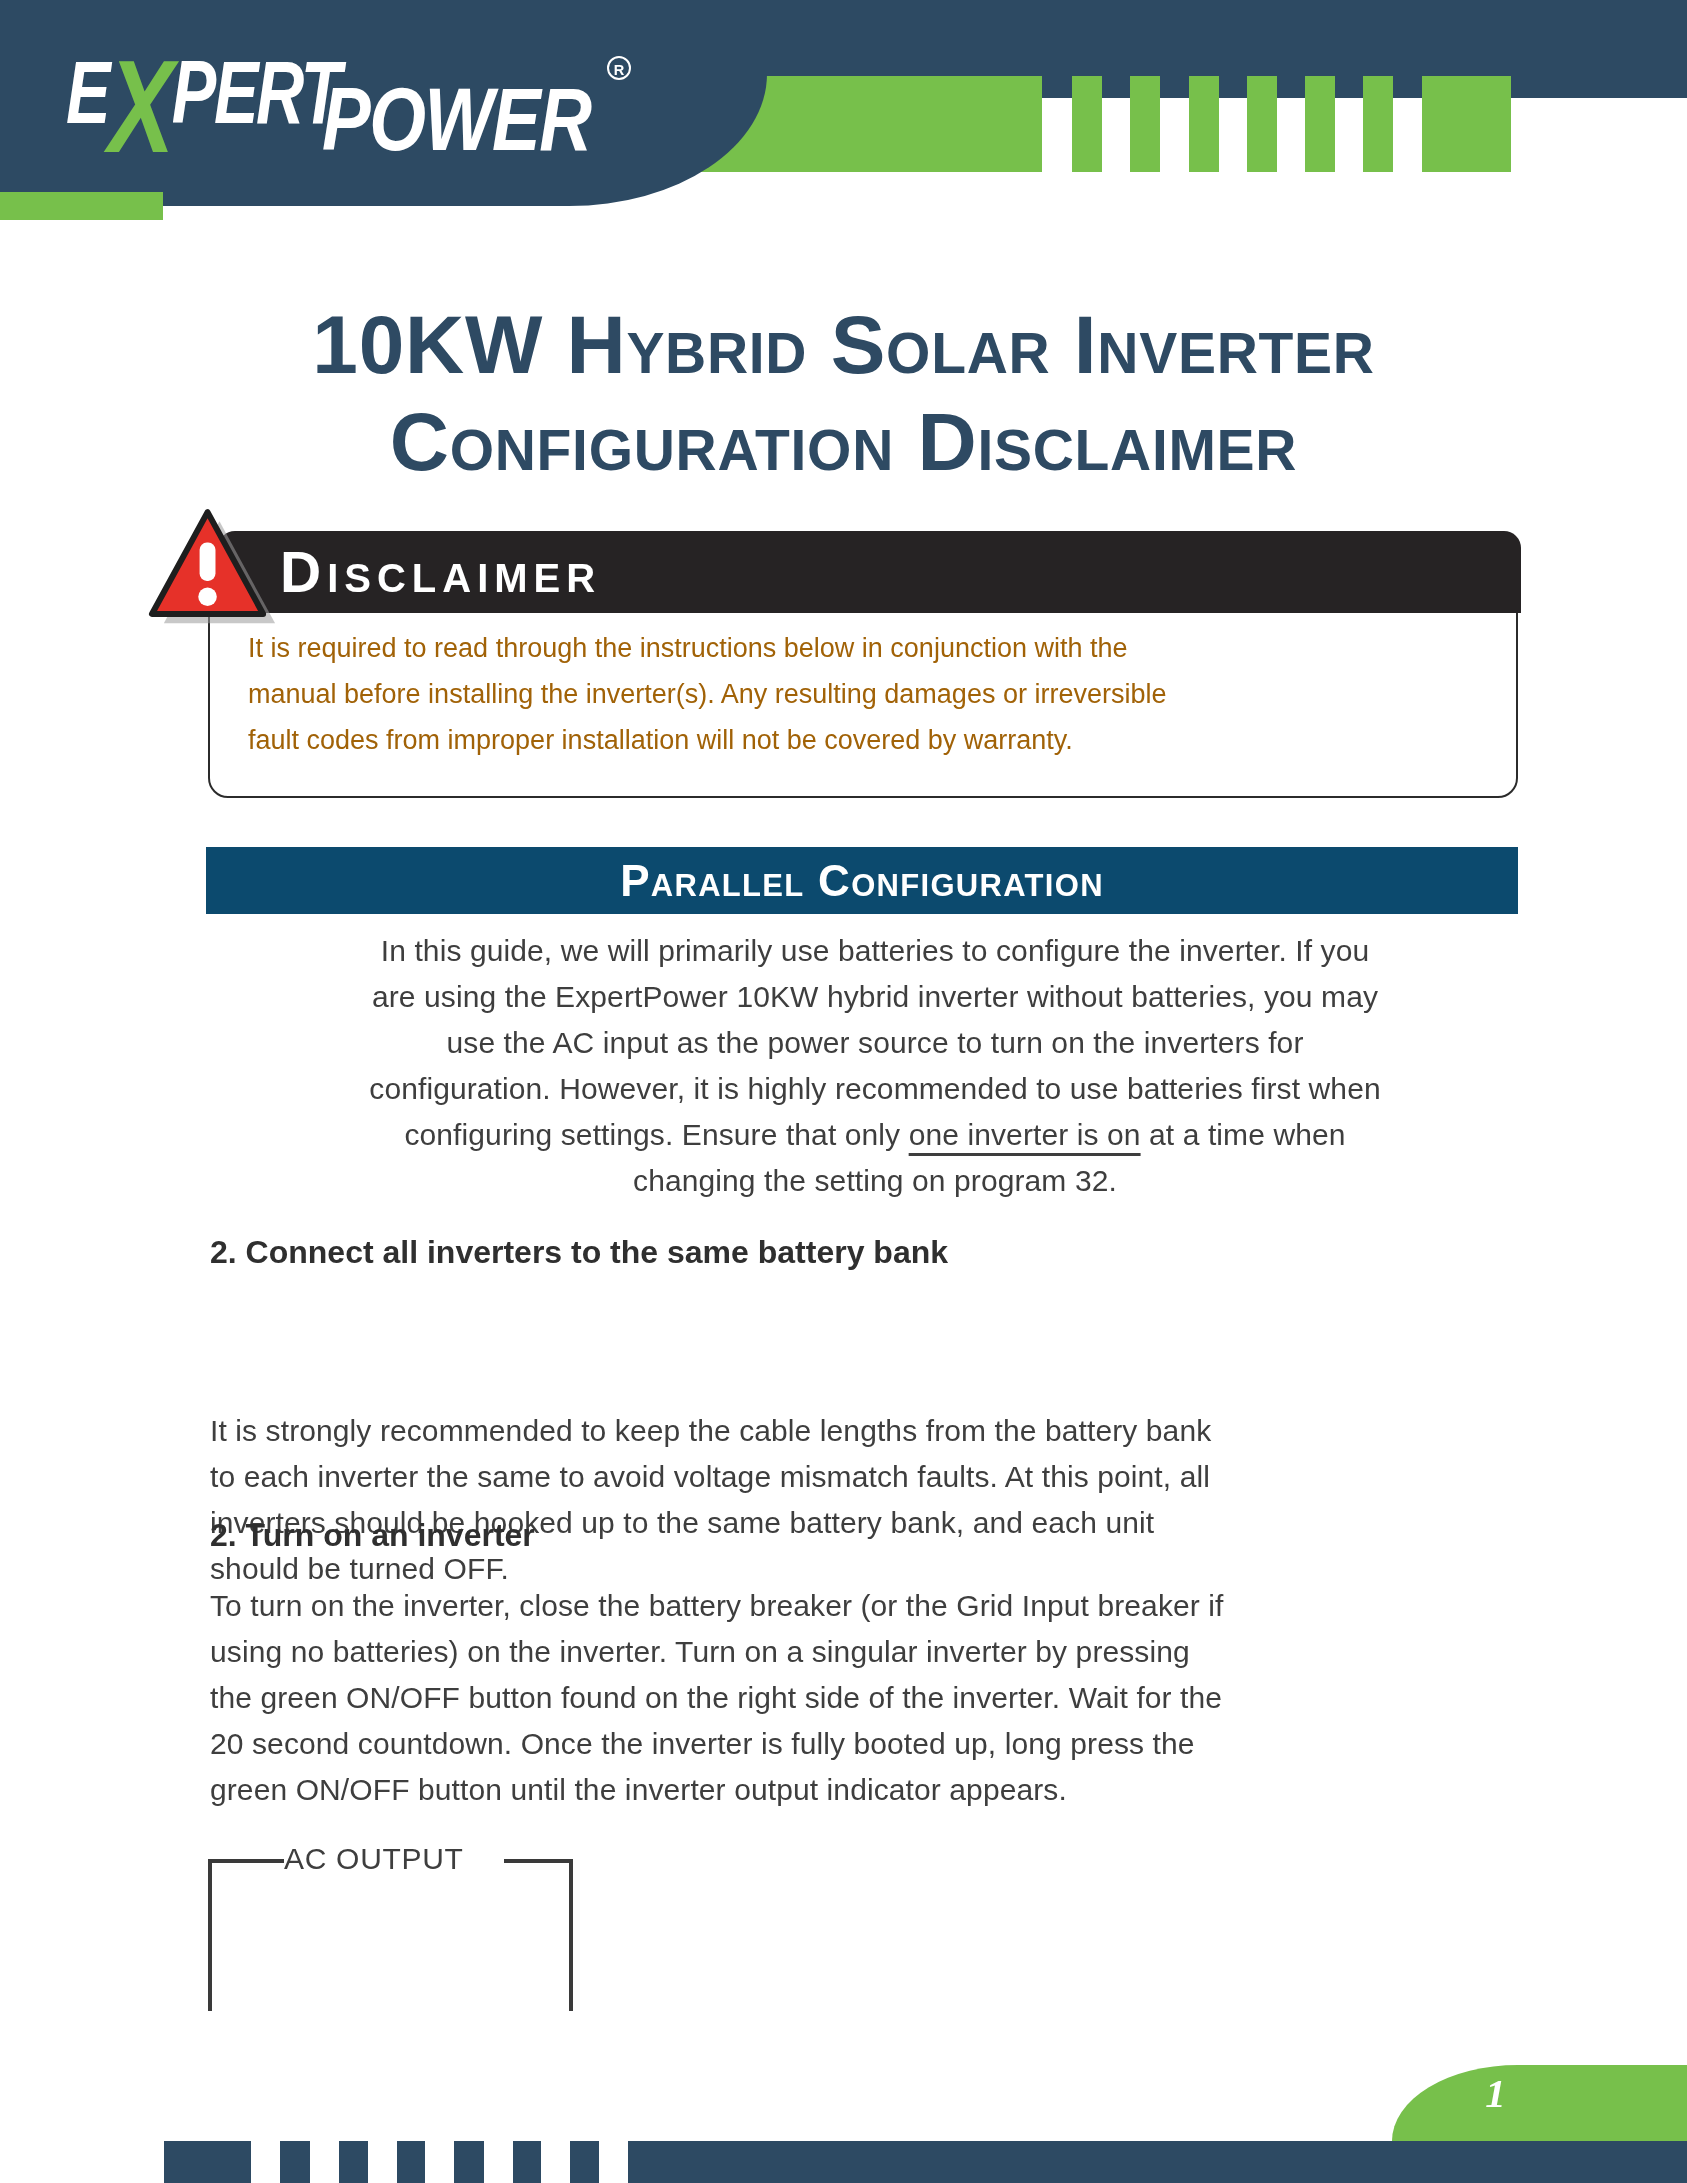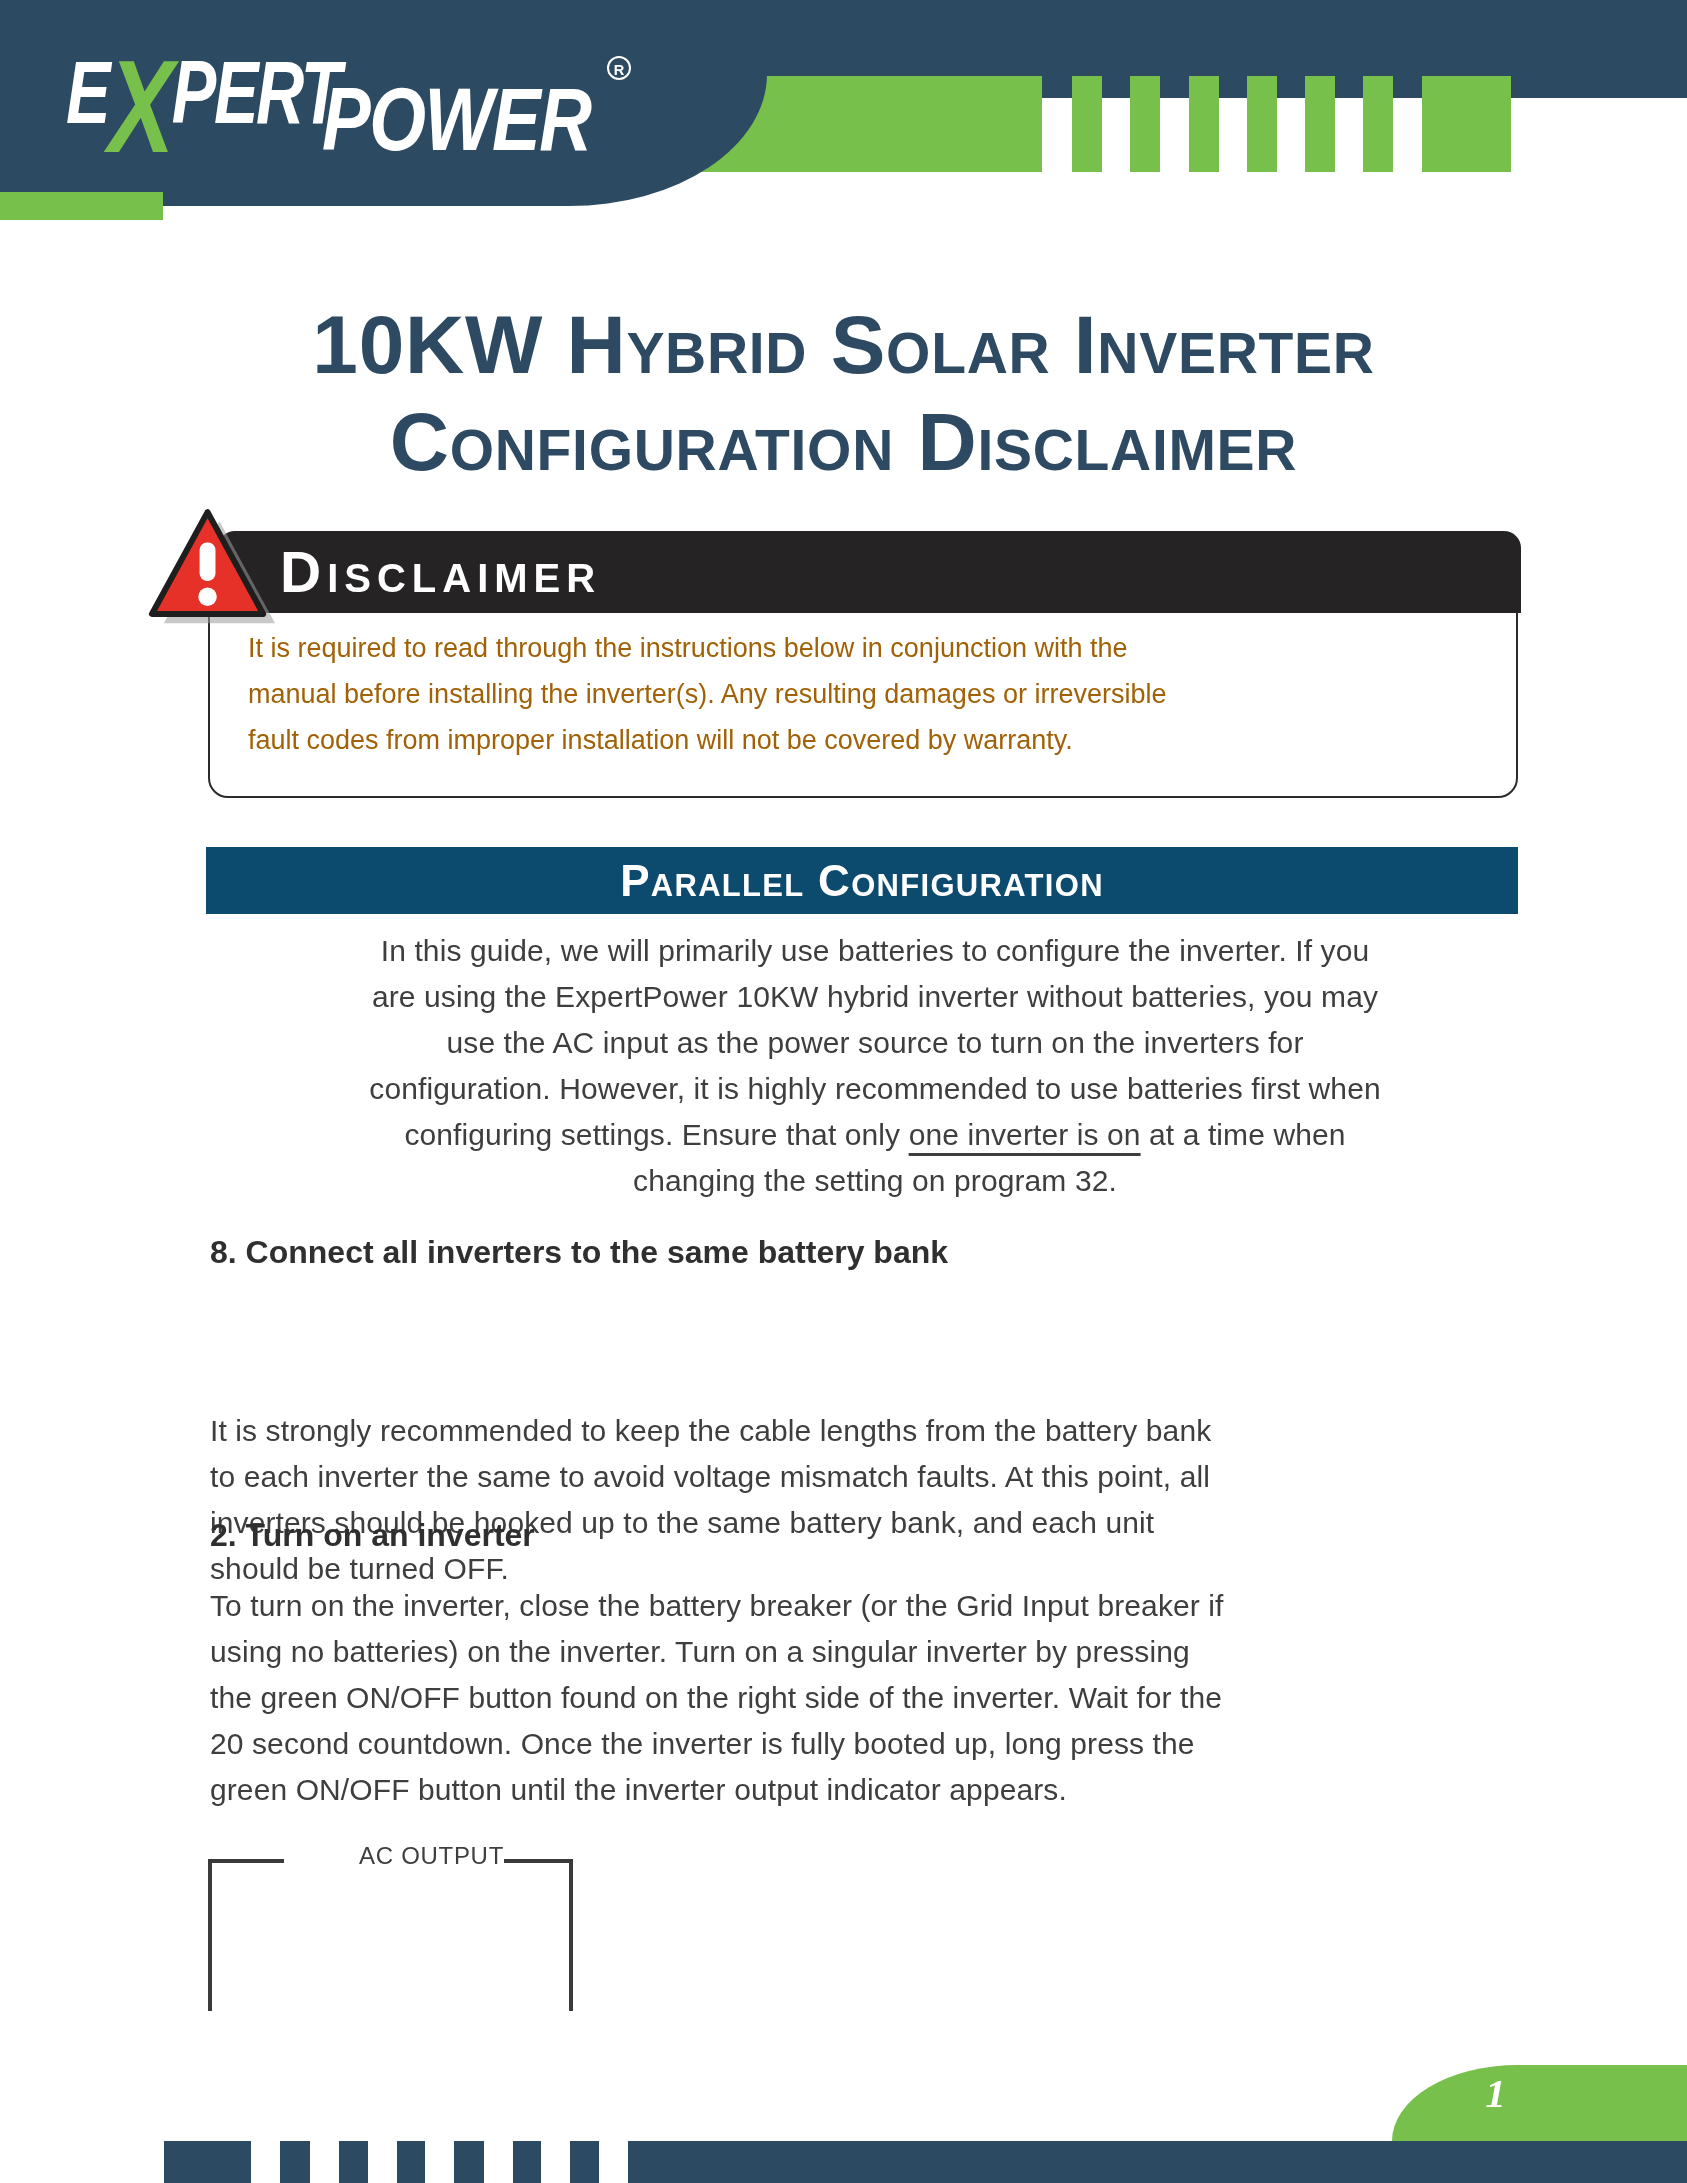--- a/index.html
+++ b/index.html
@@ -60,22 +60,22 @@
   .h1s{top:1232px;}
   .h2s{top:1515px;}
   .u-phrase{text-decoration:underline;text-decoration-thickness:3.3px;text-underline-offset:8px;}
 
   
   .brk{background:#3a3a3a;}
   .brk-top-l{left:208px;top:1859px;width:76px;height:4px;}
   .brk-top-r{left:504px;top:1859px;width:69px;height:4px;}
   .brk-v-l{left:208px;top:1859px;width:4px;height:152px;}
   .brk-v-r{left:569px;top:1859px;width:4px;height:152px;}
-  .brk-label{left:284px;top:1842px;width:220px;text-align:right;color:#3e3e3e;
-    font-size:24px;letter-spacing:0.7px;}
+  .brk-label{left:284px;top:1842px;width:220px;text-align:left;color:#3e3e3e;
+    font-size:30px;letter-spacing:0.7px;}
 
   
   .ftr-bar{left:164px;top:2141px;width:1523px;height:42px;background:#2d4a63;z-index:2;}
   .ftr-gap{top:2141px;width:29px;height:42px;background:#ffffff;z-index:3;}
   .ftr-tab{left:1392px;top:2065px;width:295px;height:76px;background:#77c04b;
     border-top-left-radius:126px 76px;z-index:1;}
   .ftr-page{left:1456px;top:2069px;width:79px;text-align:center;color:#ffffff;
     font-family:"Liberation Serif", serif;font-weight:bold;font-style:italic;
     font-size:41px;z-index:4;}
 </style>
@@ -126,21 +126,21 @@
   <span class="sec-bar-label">Parallel Configuration</span>
 </div>
 
 <div class="abs body-par p1"><span>In this guide, we will primarily use batteries to configure the inverter. If you
 are using the ExpertPower 10KW hybrid inverter without batteries, you may
 use the AC input as the power source to turn on the inverters for
 configuration. However, it is highly recommended to use batteries first when
 configuring settings. Ensure that only </span><span class="u-phrase">one inverter is on</span><span> at a time when
 changing the setting on program 32.</span></div>
 
-<div class="abs h-step h1s">8. Connect all inverters to the same battery bank</div>
+<div class="abs h-step h1s">2. Connect all inverters to the same battery bank</div>
 <div class="abs body-par p2">It is strongly recommended to keep the cable lengths from the battery bank
 to each inverter the same to avoid voltage mismatch faults. At this point, all
 inverters should be hooked up to the same battery bank, and each unit
 should be turned OFF.</div>
 
 <div class="abs h-step h2s">2. Turn on an inverter</div>
 <div class="abs body-par p3">To turn on the inverter, close the battery breaker (or the Grid Input breaker if
 using no batteries) on the inverter. Turn on a singular inverter by pressing
 the green ON/OFF button found on the right side of the inverter. Wait for the
 20 second countdown. Once the inverter is fully booted up, long press the

